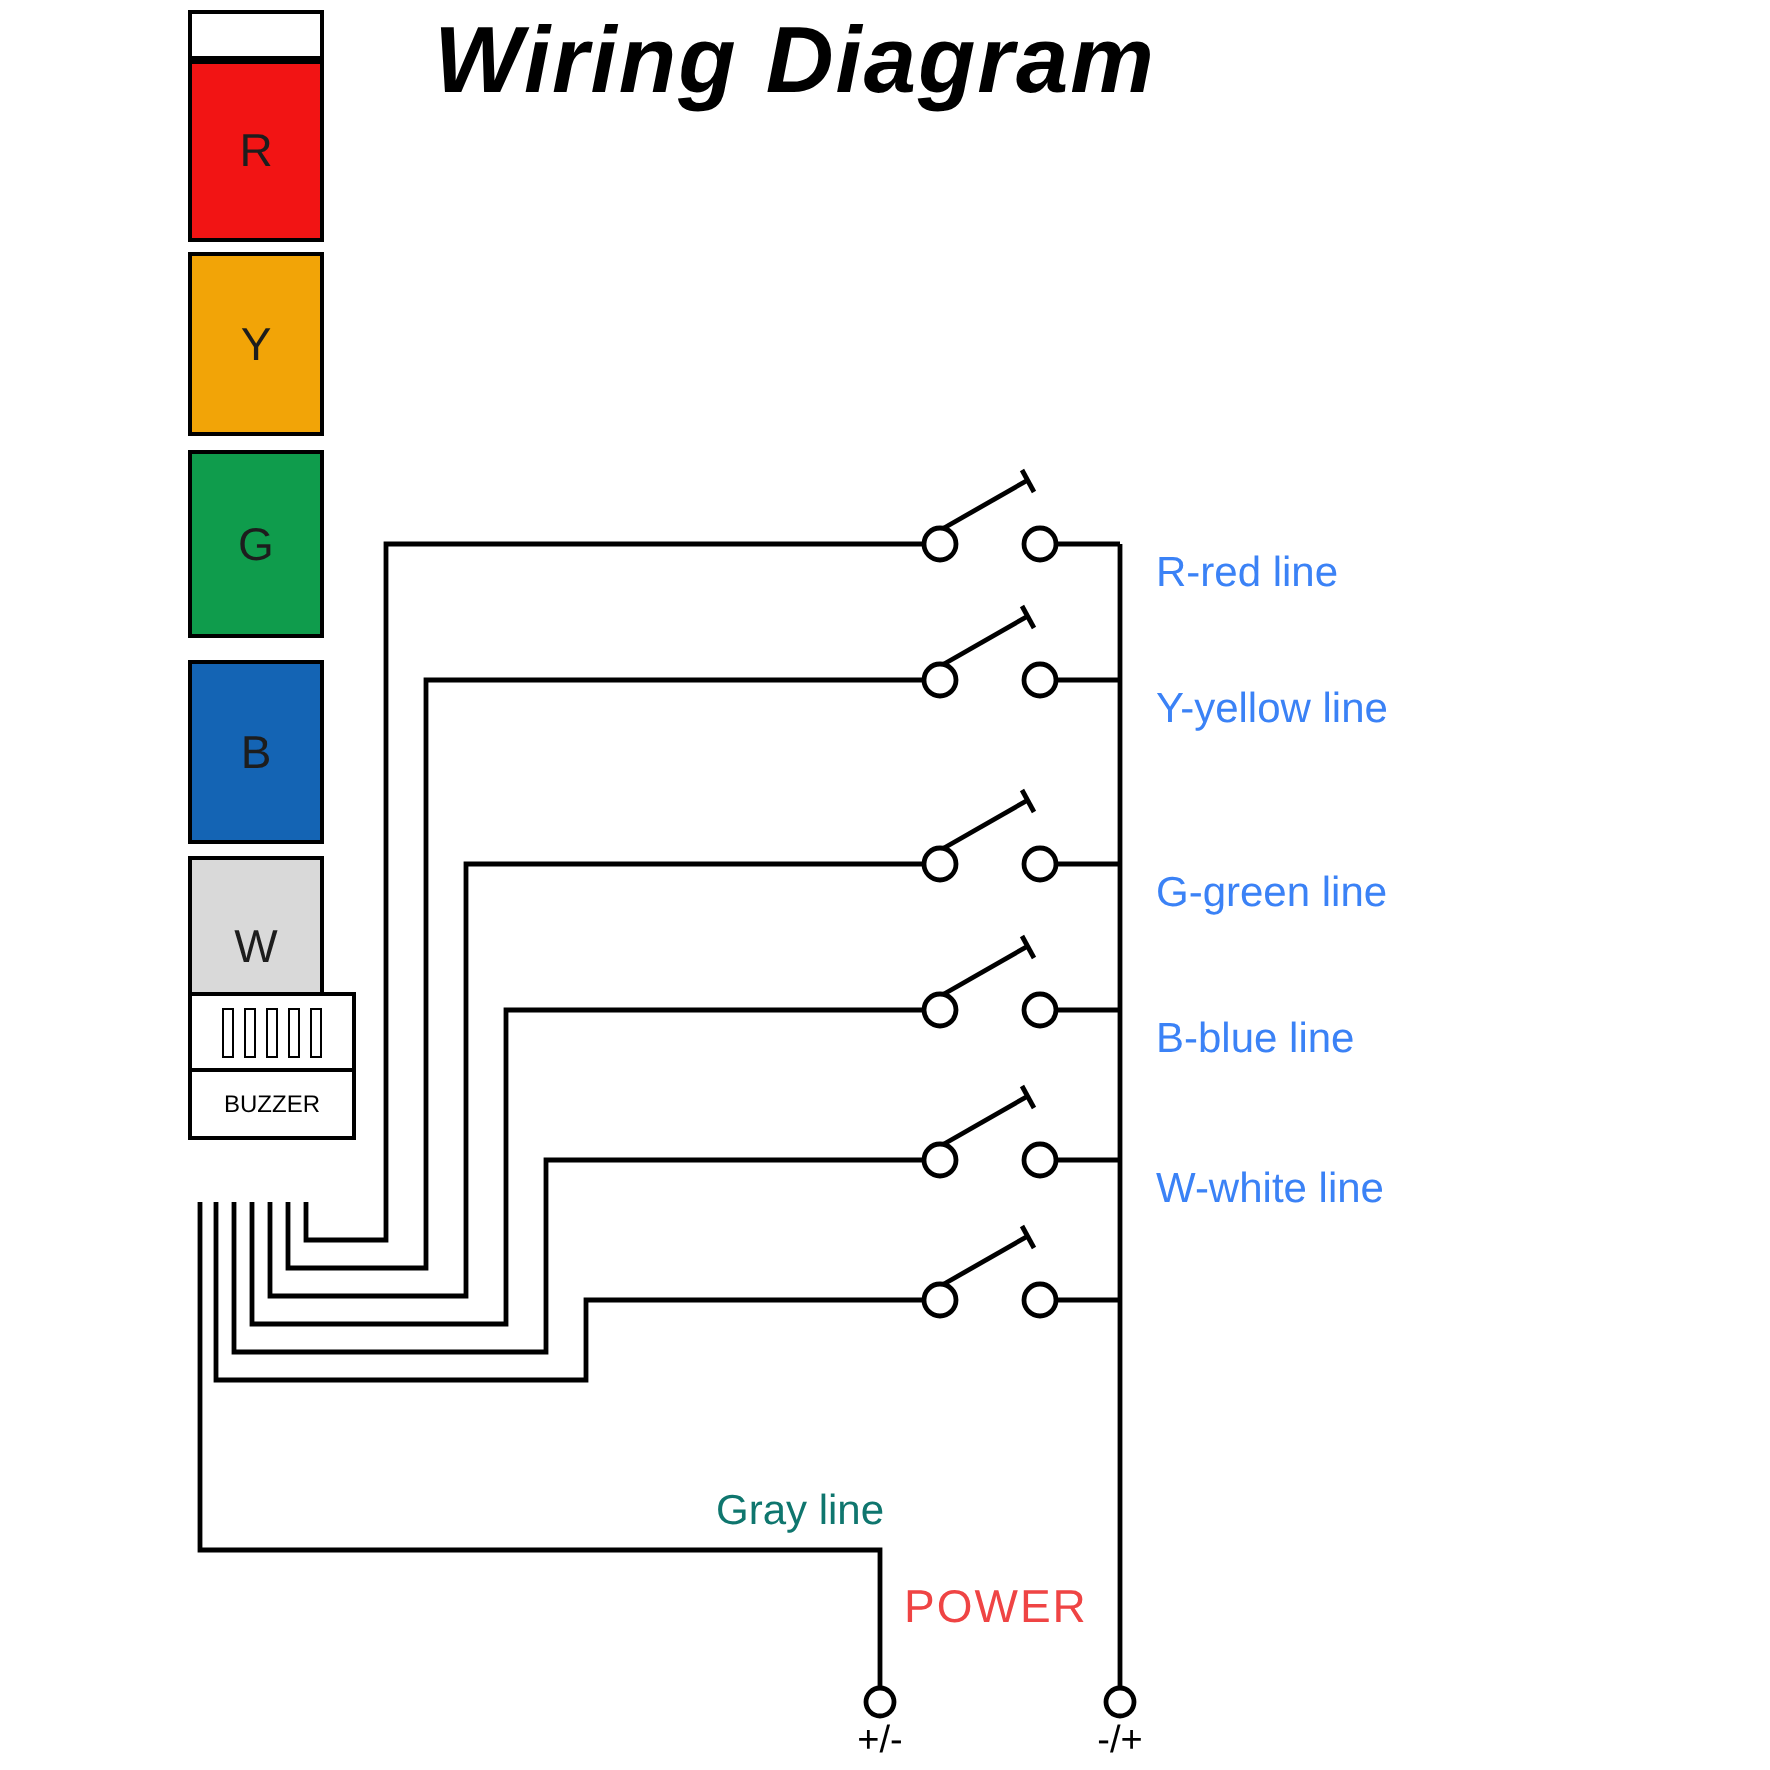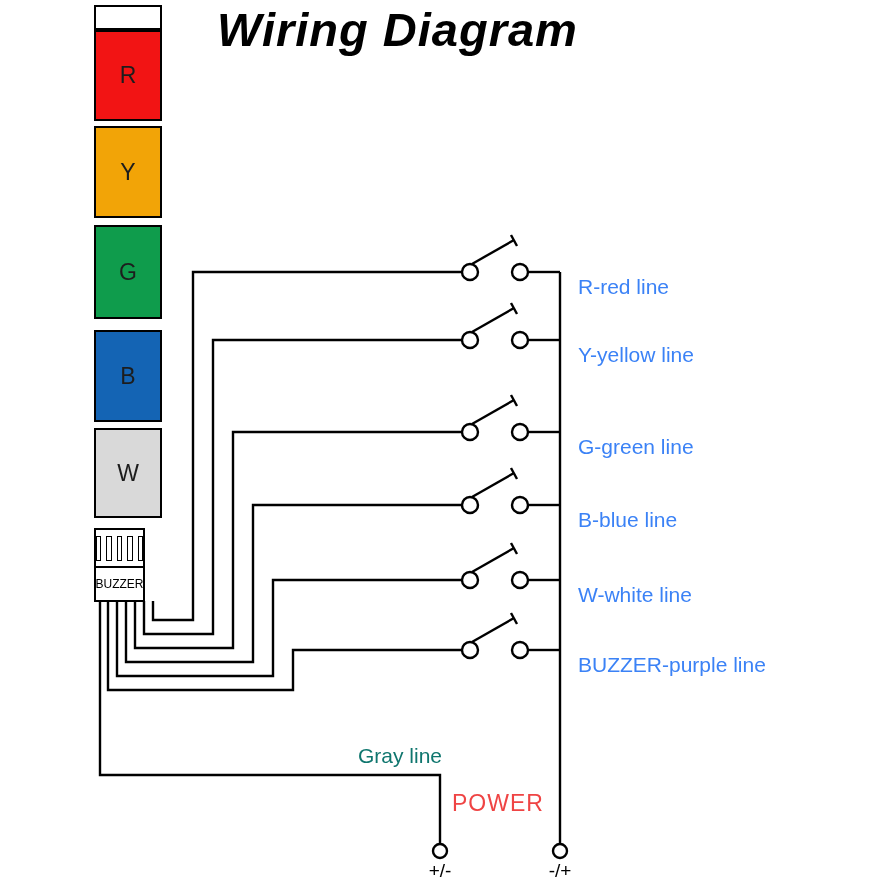--- a/index.html
+++ b/index.html
@@ -49,22 +49,22 @@
     font-size: 23px;
     color: #1d1d1d;
   }
   .seg-red    { top: 30px;  height: 91px; }
   .seg-yellow { top: 126px; height: 92px; }
   .seg-green  { top: 225px; height: 94px; }
   .seg-blue   { top: 330px; height: 92px; }
   .seg-white  { top: 428px; height: 90px; }
   .buzzer-box {
     position: absolute;
-    left: 94px; top: 528px;
-    width: 51px; height: 74px;
+    left: 94px; top: 496px;
+    width: 84px; height: 74px;
     border: 2px solid #000;
     background: #fff;
   }
   .grill {
     height: 36px;
     display: flex;
     align-items: center;
     justify-content: center;
     gap: 5px;
   }
@@ -213,20 +213,19 @@
       <span class="bar"></span>
     </div>
     <div class="buzzer-text">BUZZER</div>
   </div>
 
   <div class="line-label" style="top:274px">R-red line</div>
   <div class="line-label" style="top:342px">Y-yellow line</div>
   <div class="line-label" style="top:434px">G-green line</div>
   <div class="line-label" style="top:507px">B-blue line</div>
   <div class="line-label" style="top:582px">W-white line</div>
-  <div class="line-label" style="top:652px">BUZZER-purple line</div>
 
   <div class="gray-line-label">Gray line</div>
   <div class="power-label">POWER</div>
   <div class="terminal-label left">+/-</div>
   <div class="terminal-label right">-/+</div>
 
 </div>
 
 </body></html>

